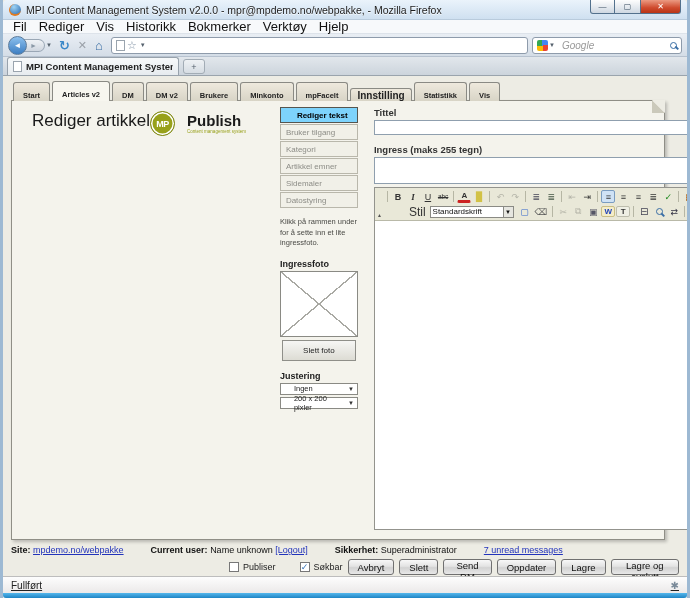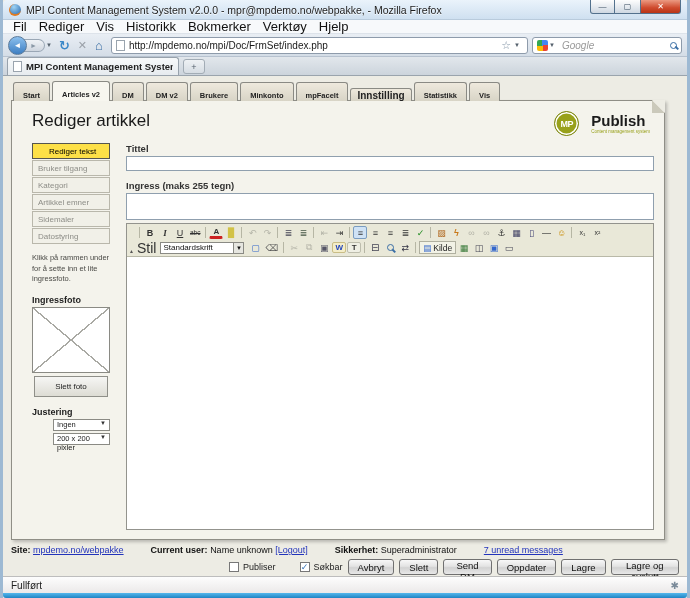--- a/index.html
+++ b/index.html
@@ -55,63 +55,63 @@
     border:1px solid #a2acb5;border-radius:3px;font-size:9px;color:#55616d;display:flex;align-items:center;justify-content:center;}
   
   .viewport{flex:1;background:#edece4;padding:10px 0 0 0;position:relative;display:flex;flex-direction:column;overflow:hidden;}
   .apptabs{display:flex;align-items:flex-end;margin-left:10px;height:15px;gap:2px;position:relative;z-index:3;}
   .apptab{background:linear-gradient(#eee9dd,#d8d4c6);border:1px solid #8a8a84;border-bottom:none;
     border-radius:3px 3px 0 0;font-size:7.5px;font-weight:bold;color:#222;padding:8px 9px 1px;white-space:nowrap;}
   .apptab.active{background:#f7f6ef;padding-bottom:2px;}
   .apptab.large{font-size:10px;padding:1px 6px 0;}
   
   .sheet{position:relative;margin:-1px 22px 0 8px;height:440px;background:#f4f3ec;border:1px solid #8f8e86;
-    box-shadow:2px 2px 3px rgba(0,0,0,.22);display:flex;flex-direction:column;z-index:2;}
+    box-shadow:2px 2px 3px rgba(0,0,0,.22);display:flex;flex-direction:row;z-index:2;}
   .fold-shade{position:absolute;top:-1px;right:-1px;width:0;height:0;border-bottom:13px solid #cbc9bb;border-right:13px solid transparent;}
   .fold-cut{position:absolute;top:-1px;right:-1px;width:0;height:0;border-top:13px solid #edece4;border-left:13px solid transparent;}
   .sheet-header{display:flex;align-items:flex-start;padding:10px 10px 0 20px;height:36px;flex:none;}
   .page-title{font-size:17px;font-weight:400;color:#1a1a1a;}
   .logo{margin-left:auto;display:flex;align-items:center;gap:12px;margin-right:4px;}
   .logo-circle{width:25px;height:25px;border-radius:50%;background:#98a11b;border:1px solid #7e8714;
     box-shadow:inset 0 0 0 1.5px #fff;display:flex;align-items:center;justify-content:center;
     color:#fff;font-size:9px;font-weight:bold;letter-spacing:-.5px;flex:none;}
   .logo-name{font-size:15px;font-weight:bold;color:#1b1b1b;line-height:1;}
   .logo-tag{font-size:4.5px;color:#98a11b;margin-top:1px;}
   .sheet-body{flex:1;display:flex;padding:6px 10px 9px 20px;min-height:0;}
   
   .sidebar{width:78px;flex:none;display:flex;flex-direction:column;}
   .side-item{height:16px;line-height:15px;border:1px solid #b9b7ab;background:#f1f0e8;color:#8d8d87;
     font-size:8px;padding-left:5px;margin-bottom:1px;white-space:nowrap;overflow:hidden;}
-  .side-item.active{background:#fde047;color:#000;font-weight:normal;border-color:#55554f;padding-left:16px;}
+  .side-item.active{background:#7dd3fc;color:#000;font-weight:bold;border-color:#55554f;padding-left:16px;}
   .side-hint{font-size:7.5px;color:#4a4a46;line-height:1.4;margin-top:8px;}
   .side-h{font-size:9px;font-weight:bold;color:#1d1d1d;margin-top:10px;}
   .photo-box{height:66px;background:#fff;border:1px solid #8a8a84;margin-top:2px;
     background-image:linear-gradient(to top right,transparent calc(50% - .7px),#a9a9a3 calc(50% - .7px),#a9a9a3 calc(50% + .7px),transparent calc(50% + .7px)),
       linear-gradient(to bottom right,transparent calc(50% - .7px),#a9a9a3 calc(50% - .7px),#a9a9a3 calc(50% + .7px),transparent calc(50% + .7px));}
   .slett-btn{height:21px;margin:3px 2px 0;font-size:8px;color:#222;background:linear-gradient(#f6f6f4,#dddcd4);
     border:1px solid #8f8f89;display:flex;align-items:center;justify-content:center;}
-  .side-select{height:12px;background:#fff;border:1px solid #8a8a84;display:flex;align-items:flex-start;
-    font-size:7.5px;color:#222;padding-left:3px;margin-top:2px;margin-left:21px;}
+  .side-select{height:12px;background:#fff;border:1px solid #8a8a84;display:flex;align-items:center;
+    font-size:7.5px;color:#222;padding-left:13px;margin-top:2px;}
   .side-select .sel-arrow{margin-left:auto;font-size:6px;color:#333;padding:0 3px;}
   
   .main{flex:1;margin-left:16px;display:flex;flex-direction:column;min-width:0;}
   .f-label{font-size:9.5px;font-weight:bold;color:#333;margin-bottom:2px;}
   .title-input{height:15px;border:1px solid #8f9fae;background:#fff;width:100%;font-size:10px;padding:0 3px;}
   .ingress-area{height:27px;border:1px solid #8f9fae;background:#fff;width:100%;resize:none;font-size:10px;padding:1px 3px;margin-bottom:3px;}
   .gap10{height:9px;flex:none;}
   .editor-frame{flex:1;border:1px solid #93938d;background:#fff;display:flex;flex-direction:column;min-height:0;}
   .editor-toolbar{background:#e9e8d8;border-bottom:1px solid #b9b9a8;padding:1px 2px 1px 10px;position:relative;flex:none;}
   .tb-collapse{position:absolute;left:2px;bottom:2px;font-size:5px;color:#555;}
   .tb-row{display:flex;align-items:center;height:15px;gap:1px;}
   .tb-btn{min-width:14px;height:13px;display:inline-flex;align-items:center;justify-content:center;
     font-size:9px;color:#333;border:1px solid transparent;border-radius:2px;padding:0 1px;}
   .tb-btn.active{background:#cfe2f5;border-color:#7a9cc0;}
   .tb-btn.disabled{color:#b4b4a8;}
   .tb-sep{width:1px;height:11px;background:#b6b6a4;margin:0 2px;flex:none;}
-  .tb-label{font-size:14px;color:#333;margin-right:3px;}
+  .tb-label{font-size:12px;color:#333;margin-right:3px;margin-left:24px;}
   .fck-select{width:84px;height:12px;background:#fff;border:1px solid #8a8a84;display:flex;align-items:center;
     font-size:8px;color:#111;padding-left:2px;margin-right:3px;}
   .fck-select-arrow{margin-left:auto;width:10px;height:100%;background:#e6e6e0;border-left:1px solid #8a8a84;
     font-size:6px;display:flex;align-items:center;justify-content:center;}
   .source-btn{display:flex;align-items:center;gap:2px;border:1px solid #b0b0a0;background:#f2f2e6;
     height:13px;padding:0 3px;font-size:8.5px;color:#222;}
   .editor-body{flex:1;background:#fff;}
   
   .page-footer{padding:5px 8px 0;}
   .foot-info{display:flex;align-items:center;font-size:9px;color:#111;white-space:nowrap;}
@@ -121,21 +121,21 @@
   .foot-controls{display:flex;align-items:center;margin-top:4px;}
   .cbx-wrap{display:flex;align-items:center;margin-left:218px;gap:24px;}
   .cb-group{display:flex;align-items:center;gap:4px;font-size:9px;color:#222;}
   .cb{width:10px;height:10px;background:#fff;border:1px solid #777;display:inline-flex;align-items:center;justify-content:center;font-size:9px;color:#2a7a2a;flex:none;}
   .cb.checked::after{content:"✓";font-weight:bold;color:#3673b5;line-height:1;}
   .btn-row{margin-left:auto;display:flex;}
   .win-btn{height:16px;padding:0 9px;font-size:9.5px;color:#111;margin-left:5px;
     background:linear-gradient(#f8f8f8,#e3e3e3 45%,#d2d2d2 55%,#e8e8e8);border:1px solid #707070;border-radius:3px;}
   
   .statusbar{height:17px;background:linear-gradient(#fdfdfd,#ebe9e9);border-top:1px solid #bdbdbd;
-    display:flex;align-items:center;padding:0 8px;font-size:10px;color:#222;flex:none;}
+    display:flex;align-items:center;padding:0 8px;font-size:10px;color:#222;flex:none;text-decoration:underline;}
   .status-ico{margin-left:auto;color:#7a8a99;font-size:10px;}
   .bottomband{height:5px;background:linear-gradient(#54b7ec,#1f84c4);flex:none;border-radius:0 0 3px 3px;}
 </style>
 </head>
 <body>
 
 <div class="window">
 
   <div class="titlebar">
     <span class="fx-icon"></span>
@@ -159,21 +159,20 @@
 
   <div class="navbar">
     <span class="nav-back">◄</span>
     <span class="nav-fwd">►</span>
     <span class="nav-caret">▼</span>
     <span class="nav-reload">↻</span>
     <span class="nav-stop">✕</span>
     <span class="nav-home">⌂</span>
     <div class="urlbar">
       <span class="doc-ico"></span>
-      <span class="url-text">http://mpdemo.no/mpi/Doc/FrmSet/index.php</span>
       <span class="star">☆</span>
       <span class="nav-caret">▼</span>
     </div>
     <div class="searchbox">
       <span class="g-logo"></span>
       <span class="nav-caret">▼</span>
       <span class="search-text">Google</span>
       <span class="mag"></span>
     </div>
   </div>

